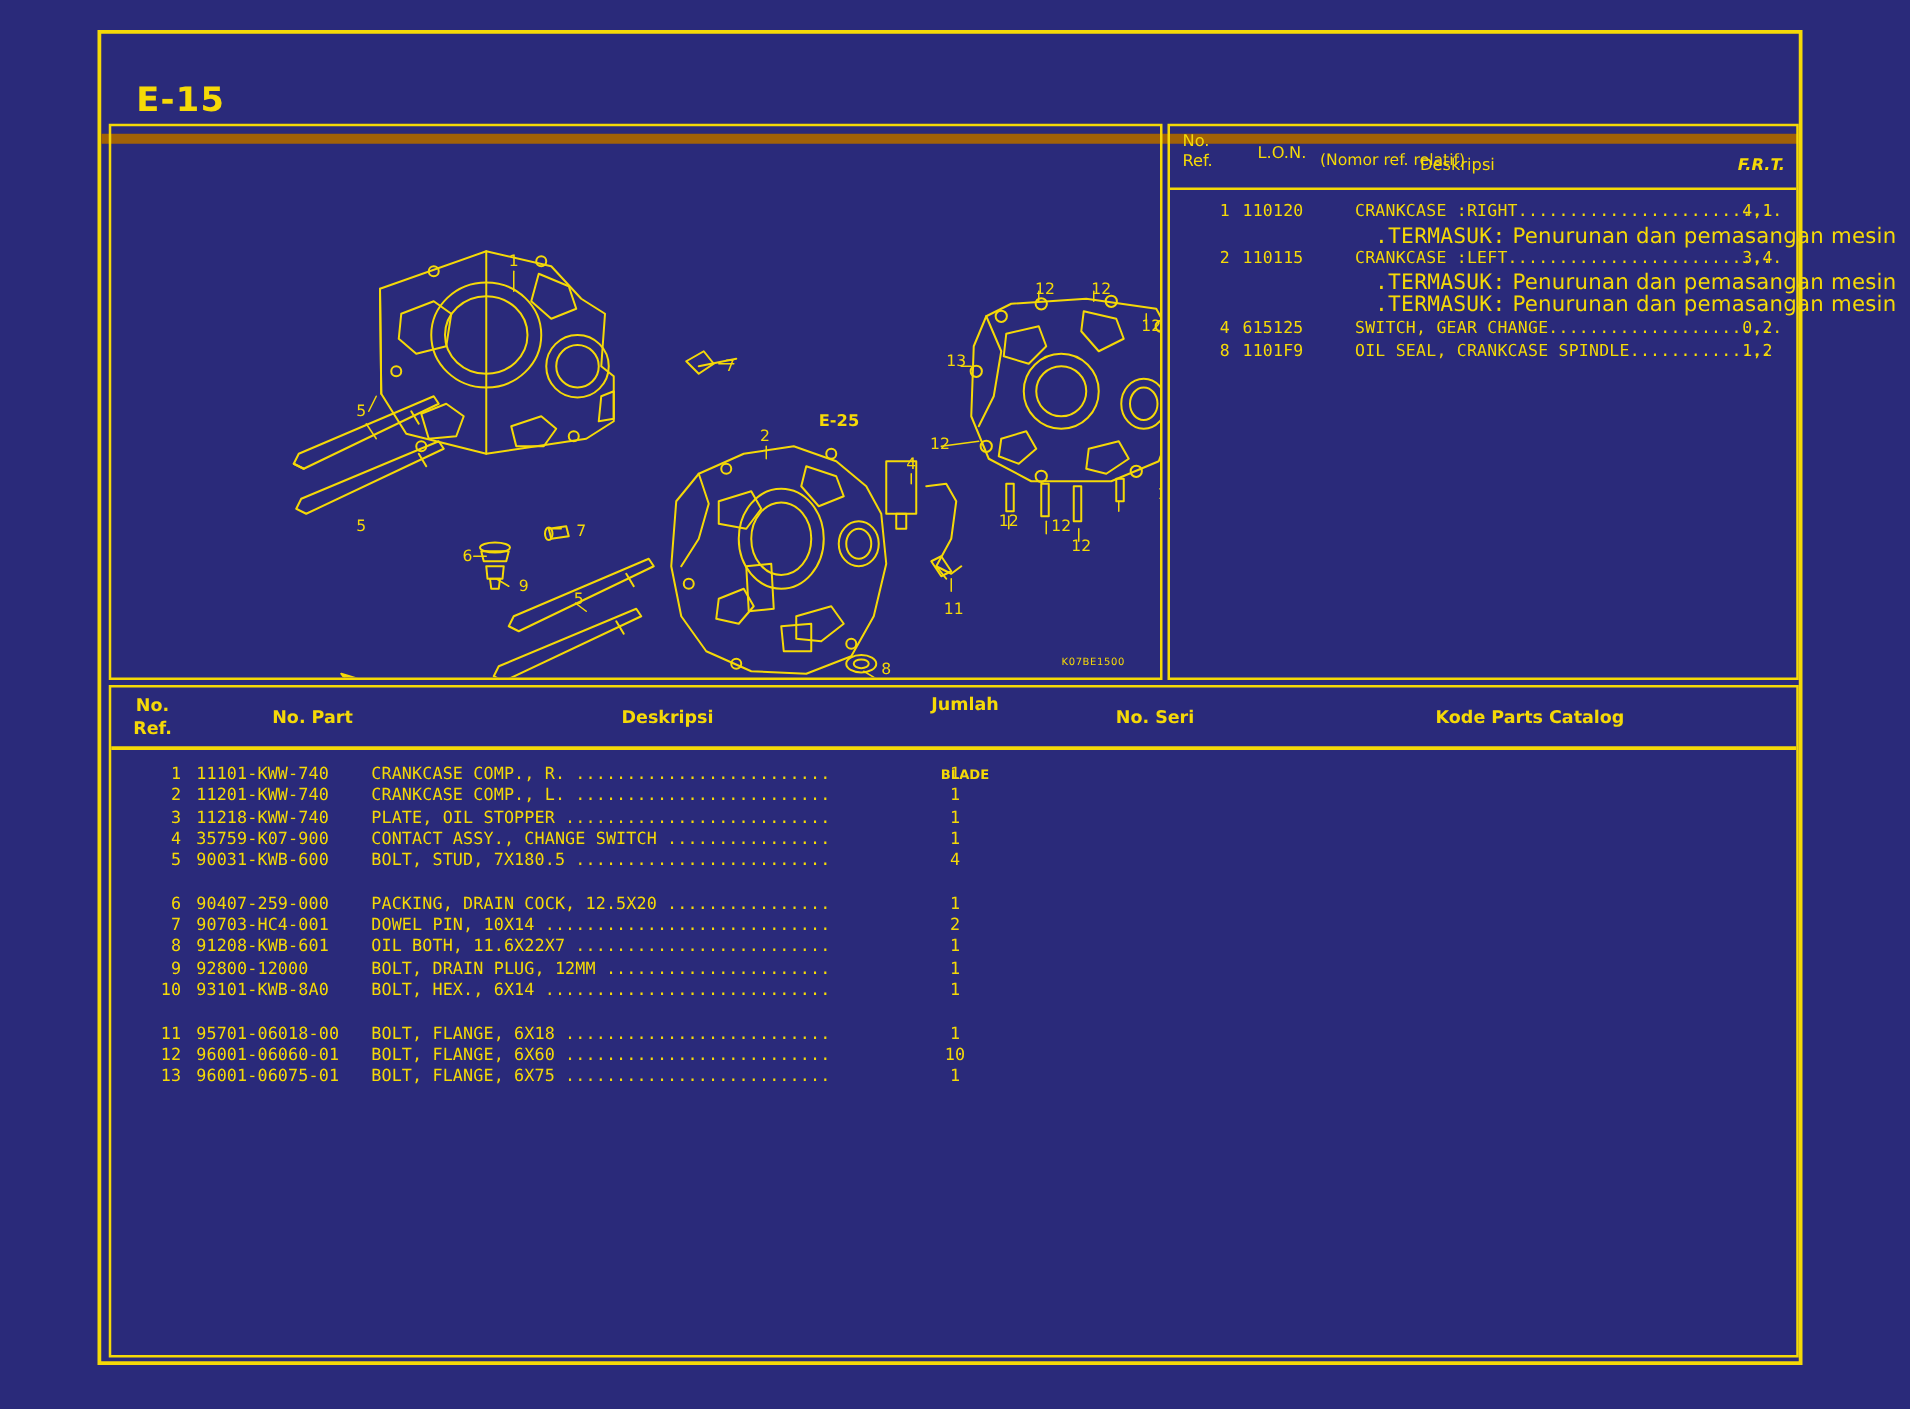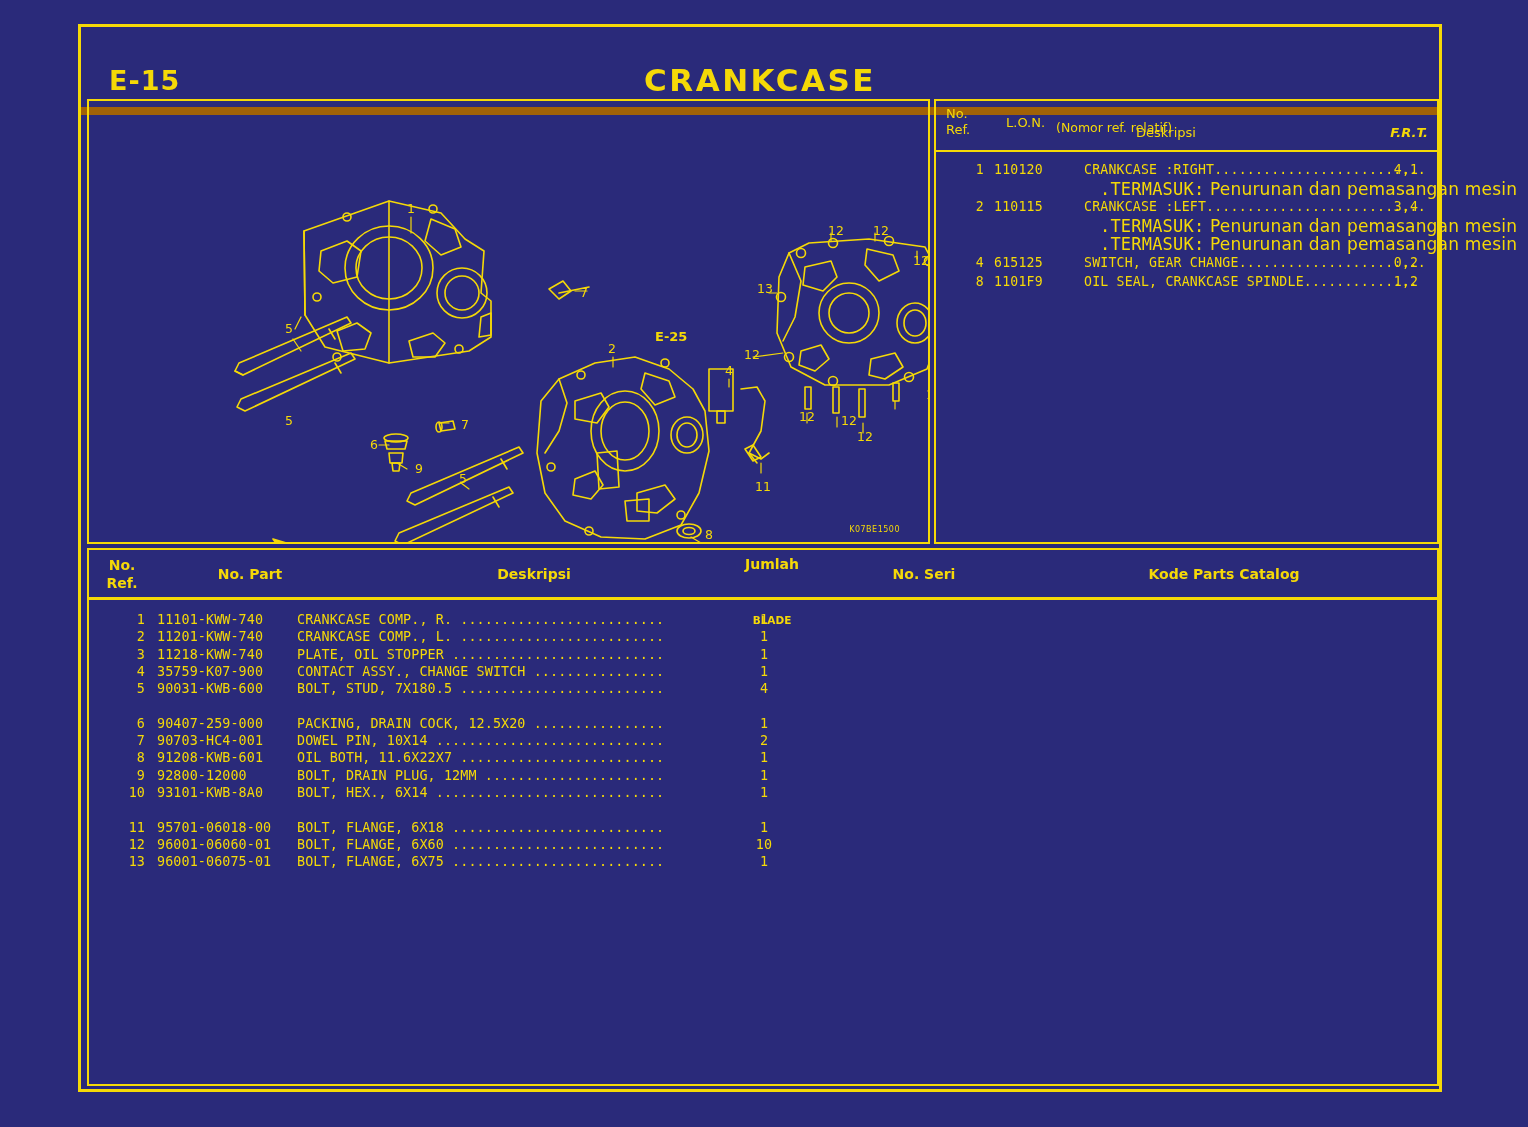--- a/index.html
+++ b/index.html
@@ -150,21 +150,20 @@
   .trow .c-desc { position:absolute; left:208px; }
   .trow .c-qty  { position:absolute; left:620px; width:110px; text-align:center; }
 </style>
 </head>
 <body>
 
 <div class="page">
 
   <div class="header">
     <div class="header-code">E-15</div>
-    <div class="header-title">CRANKCASE</div>
   </div>
 
   <div class="illus">
     <svg width="839" height="441" viewBox="0 0 839 441">
       <g fill="none" stroke="#f5d907" stroke-width="1.6" stroke-linejoin="round" stroke-linecap="round">
 
         <path d="M215 130 L300 100 L352 112 L376 138 L395 150 L392 192 L402 200 L402 236 L380 250 L300 262 L236 246 L216 214 Z"></path>
         <path d="M215 130 L216 214"></path>
         <path d="M300 100 L300 262" stroke-dasharray="0"></path>
         <ellipse cx="300" cy="167" rx="44" ry="42"></ellipse>

